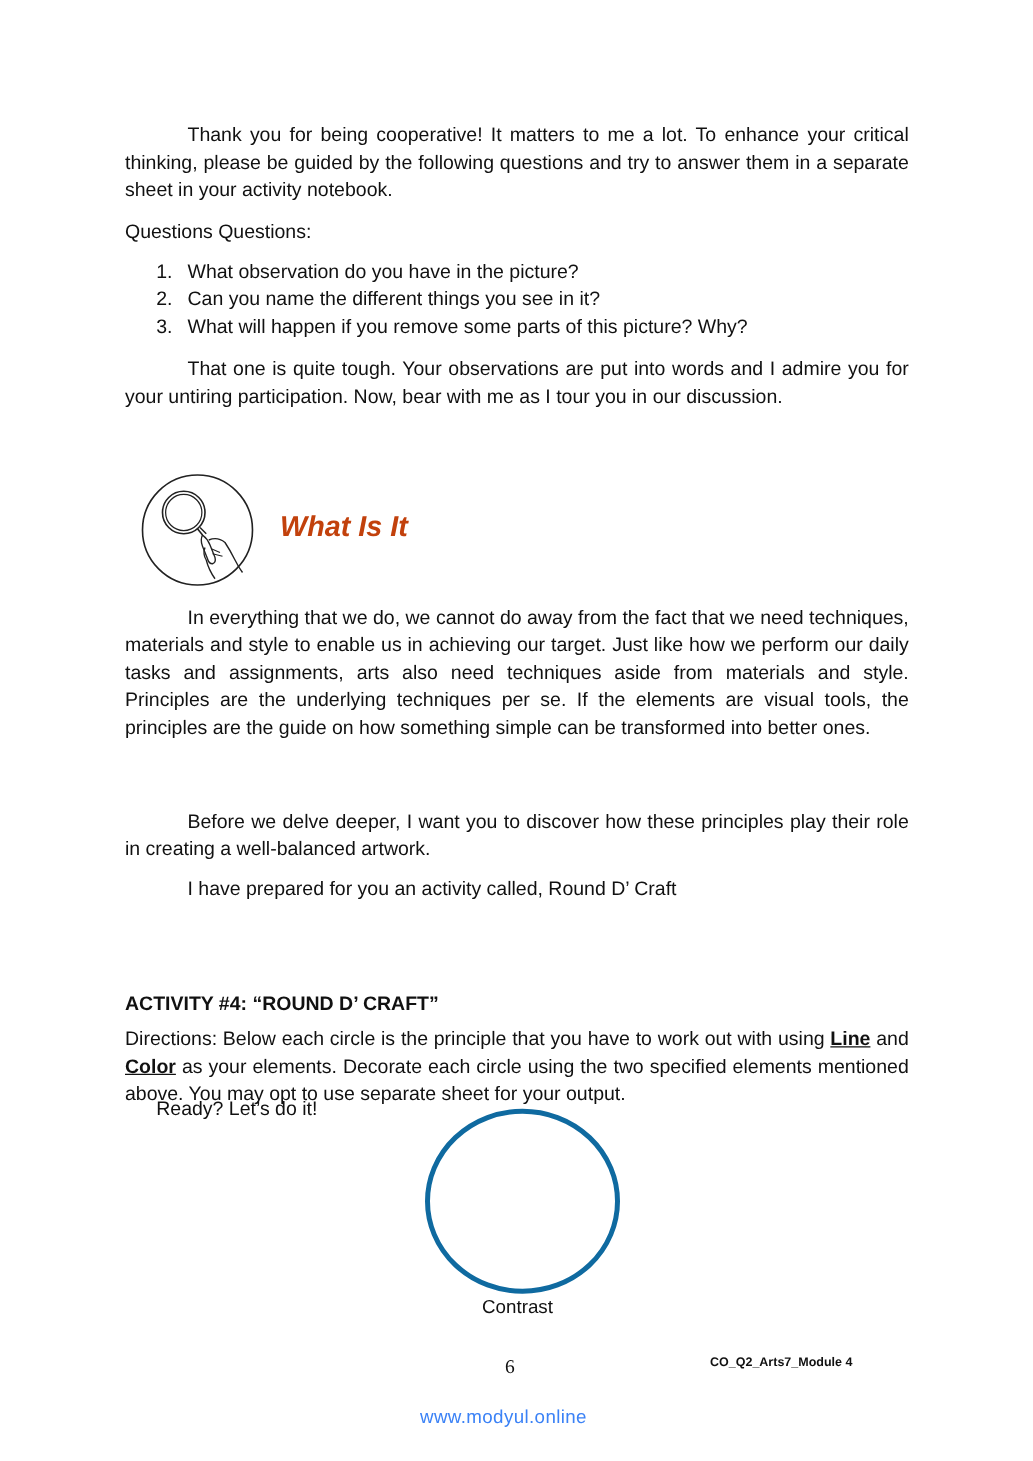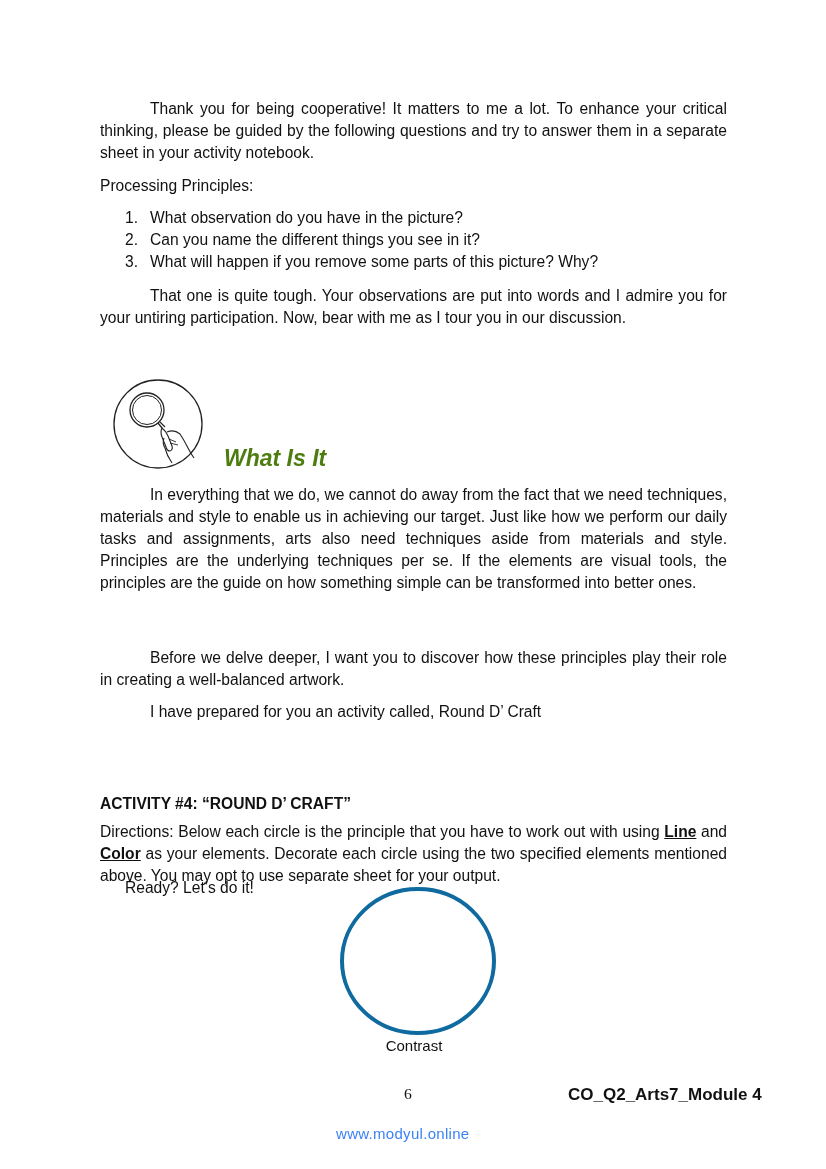--- a/index.html
+++ b/index.html
@@ -17,47 +17,47 @@
     #pq-label { top: 175px; }
     #qlist { top: 207px; left: 100px; width: 627px; }
     .qitem { position: relative; height: 22px; }
     .qnum { position: absolute; left: 25px; width: 20px; }
     .qtext { position: absolute; left: 50px; text-align: center; }
     #p2 { top: 285px; }
 
     #icon-wrap { position: absolute; left: 112px; top: 378px; width: 92px; height: 92px; }
     #section-title {
       position: absolute; left: 224px; top: 408px;
-      font-size: 23px; font-weight: bold; font-style: italic; color: #4d7c0f; margin-top: 37px;
+      font-size: 23px; font-weight: bold; font-style: italic; color: #c2410c;
     }
 
     #p3 { top: 484px; }
     #p4 { top: 647px; }
     #p5 { top: 701px; }
 
     #activity-title { top: 793px; font-weight: bold; }
     #directions { top: 799px; top: 821px; }
     .ul-bold { font-weight: bold; text-decoration: underline; }
     #ready { top: 877px; left: 125px; }
 
     #circle-wrap { position: absolute; left: 339px; top: 886px; width: 158px; height: 150px; }
     #circle-label { position: absolute; left: 339px; top: 1037px; width: 150px; text-align: center; font-size: 15px; }
 
     #page-number { position: absolute; left: 404px; top: 1085px; font-family: "Liberation Serif", serif; font-size: 15.6px; }
-    #module-code { position: absolute; left: 568px; top: 1085px; font-weight: bold; font-size: 17px; }
+    #module-code { position: absolute; left: 568px; top: 1085px; font-weight: bold; font-size: 10px; }
     #watermark { position: absolute; left: 336px; top: 1125px; font-size: 15px; color: #3b82f6; letter-spacing: 0.3px; }
   </style>
 </head>
 <body>
 
 <div class="page">
 
   <p id="p1" class="text justify indent">Thank you for being cooperative! It matters to me a lot. To enhance your critical thinking, please be guided by the following questions and try to answer them in a separate sheet in your activity notebook.</p>
 
-  <p id="pq-label" class="text">Processing Principles:</p>
+  <p id="pq-label" class="text">Questions Questions:</p>
 
   <div id="qlist" class="text">
     <div class="qitem">
       <span class="qnum">1.</span>
       <span class="qtext">What observation do you have in the picture?</span>
     </div>
     <div class="qitem">
       <span class="qnum">2.</span>
       <span class="qtext">Can you name the different things you see in it?</span>
     </div>

